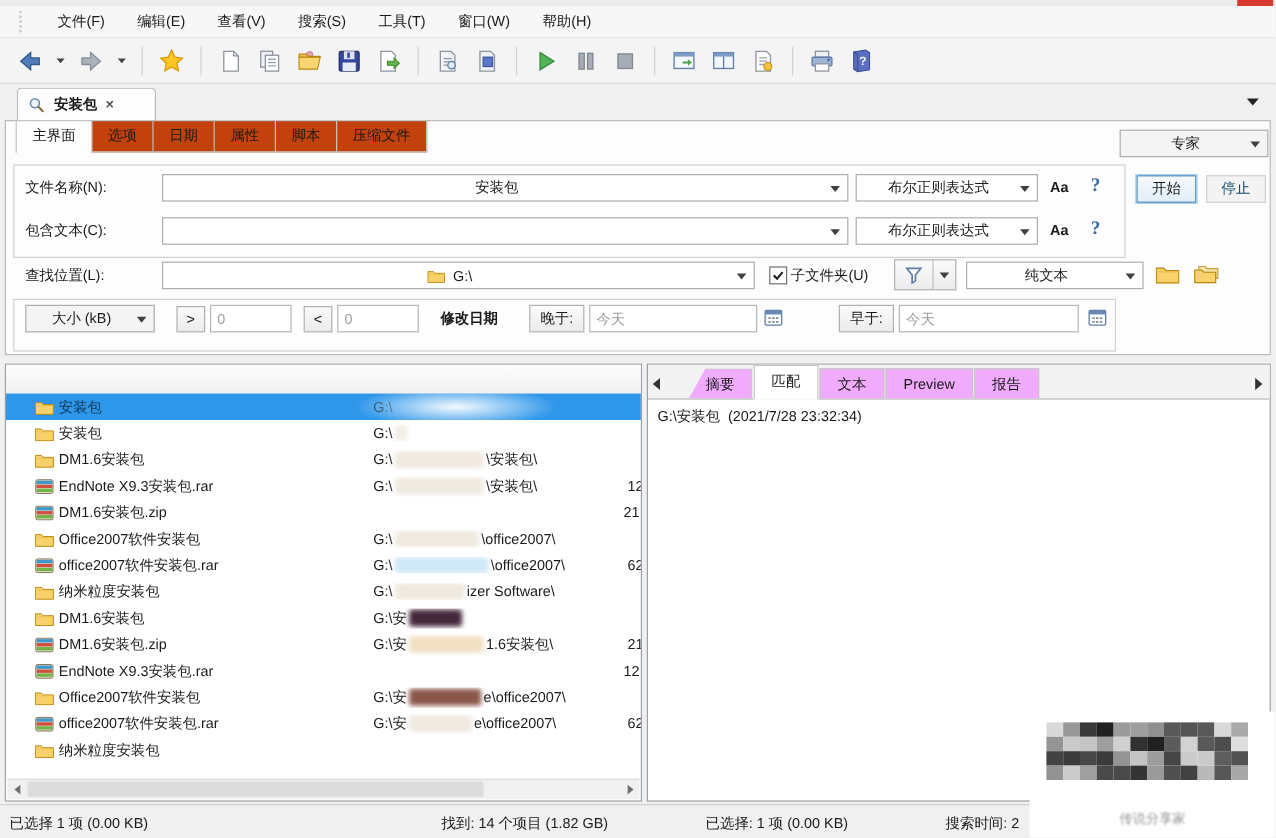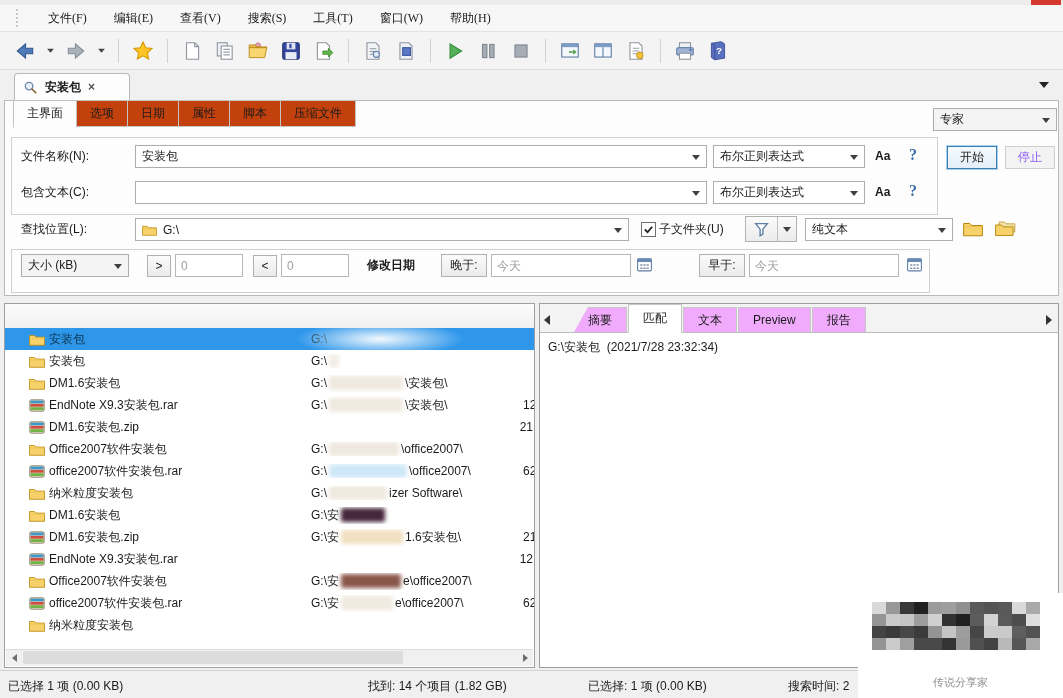--- a/index.html
+++ b/index.html
@@ -7,21 +7,21 @@
        font-family:"Liberation Sans","DejaVu Sans",sans-serif;font-size:12px;color:#1a1a1a;
        overflow:hidden;-webkit-font-smoothing:antialiased;}
   .abs{position:absolute;}
   
   #titlebar{left:0;top:0;width:1063px;height:5px;background:#ececec;}
   #close-btn{right:2px;top:0;width:30px;height:5px;background:#d63a2f;}
   
   #menubar{left:0;top:5px;width:1063px;height:27px;background:#f7f7f7;border-bottom:1px solid #e2e2e2;
            display:flex;align-items:center;padding-left:16px;box-sizing:border-box;gap:19px;}
   #menubar .grip{width:3px;height:18px;border-left:2px dotted #c9c9c9;margin-right:4px;}
-  .menu-item{padding:2px 4px;cursor:default;white-space:nowrap;font-family:Liberation Serif, serif;}
+  .menu-item{padding:2px 4px;cursor:default;white-space:nowrap;}
   
   #toolbar{left:0;top:32px;width:1063px;height:38px;background:#f4f4f4;border-bottom:1px solid #dcdcdc;
            display:flex;align-items:center;padding-left:12px;box-sizing:border-box;gap:7px;}
   .tbtn{width:26px;height:26px;display:flex;align-items:center;justify-content:center;}
   .tbtn.narrow{width:11px;}
   .tsep{width:1px;height:24px;background:#d2d2d2;margin:0 4px;}
   
   #tabbar{left:0;top:70px;width:1063px;height:30px;background:#f0f0f0;}
   #search-tab{left:14px;top:3px;width:116px;height:27px;background:#fdfdfd;border:1px solid #b9b9b9;border-bottom:none;
               border-radius:4px 4px 0 0;display:flex;align-items:center;padding:0 8px;box-sizing:border-box;gap:7px;}
@@ -30,27 +30,27 @@
   #tabbar-caret{right:14px;top:12px;width:0;height:0;border-left:5px solid transparent;border-right:5px solid transparent;border-top:6px solid #222;}
   
   #formpanel{left:4px;top:100px;width:1055px;height:196px;background:#fdfdfd;border:1px solid #b9b9b9;box-sizing:border-box;}
   #form-tabs{left:8px;top:-1px;height:26px;display:flex;}
   .ftab{height:25px;line-height:25px;padding:0 13px;background:#c2410c;border:1px solid #c3c3c3;border-left:none;cursor:default;}
   .ftab:first-child{border-left:1px solid #c3c3c3;}
   .ftab.active{background:#fdfdfd;border-bottom:1px solid #fdfdfd;height:26px;}
   .groupbox{border:1px solid #d0d0d0;background:#fdfdfd;}
   .flabel{position:absolute;line-height:23px;}
   .combo{position:absolute;background:#fff;border:1px solid #abadb3;box-sizing:border-box;height:23px;
-         display:flex;align-items:center;padding:0 20px 0 6px;white-space:nowrap;overflow:hidden;}
+         display:flex;align-items:center;padding:0 20px 0 6px;white-space:nowrap;overflow:hidden;justify-content:center;}
   .combo.gray{background:#f4f4f4;}
   .caret{position:absolute;right:6px;top:50%;margin-top:-2px;width:0;height:0;
          border-left:4px solid transparent;border-right:4px solid transparent;border-top:5px solid #404040;}
   .btn{position:absolute;border:1px solid #b0b0b0;background:linear-gradient(#fbfbfb,#ebebeb);text-align:center;box-sizing:border-box;}
   .btn.primary{border:1px solid #3c7fb1;outline:1px solid #a8cfed;background:linear-gradient(#f4f9fd,#e3eff9);}
-  .btn.disabled{color:#8b5cf6;background:#f3f3f3;border-color:#cfcfcf;}
+  .btn.disabled{color:#0c4a6e;background:#f3f3f3;border-color:#cfcfcf;}
   .tinput{position:absolute;border:1px solid #b6b6b6;background:#fff;box-sizing:border-box;height:23px;padding:0 5px;
           font:12px "Liberation Sans","DejaVu Sans",sans-serif;color:#333;}
   .tinput::placeholder{color:#9e9e9e;}
   .checkbox{position:absolute;width:13px;height:13px;background:#fff;border:1px solid #707070;display:flex;align-items:center;justify-content:center;}
   
   #listpanel{left:4px;top:303px;width:531px;height:365px;background:#fff;border:1px solid #9aa0a6;box-sizing:border-box;}
   #list-header{left:0;top:0;width:529px;height:24px;background:linear-gradient(#fcfcfc,#f1f1f1);border-bottom:1px solid #d6d6d6;}
   #list-header .h{position:absolute;top:4px;margin-top:24px;}
   #file-rows{left:0;top:24px;width:529px;}
   .row{position:relative;height:22px;display:flex;align-items:center;overflow:hidden;}

